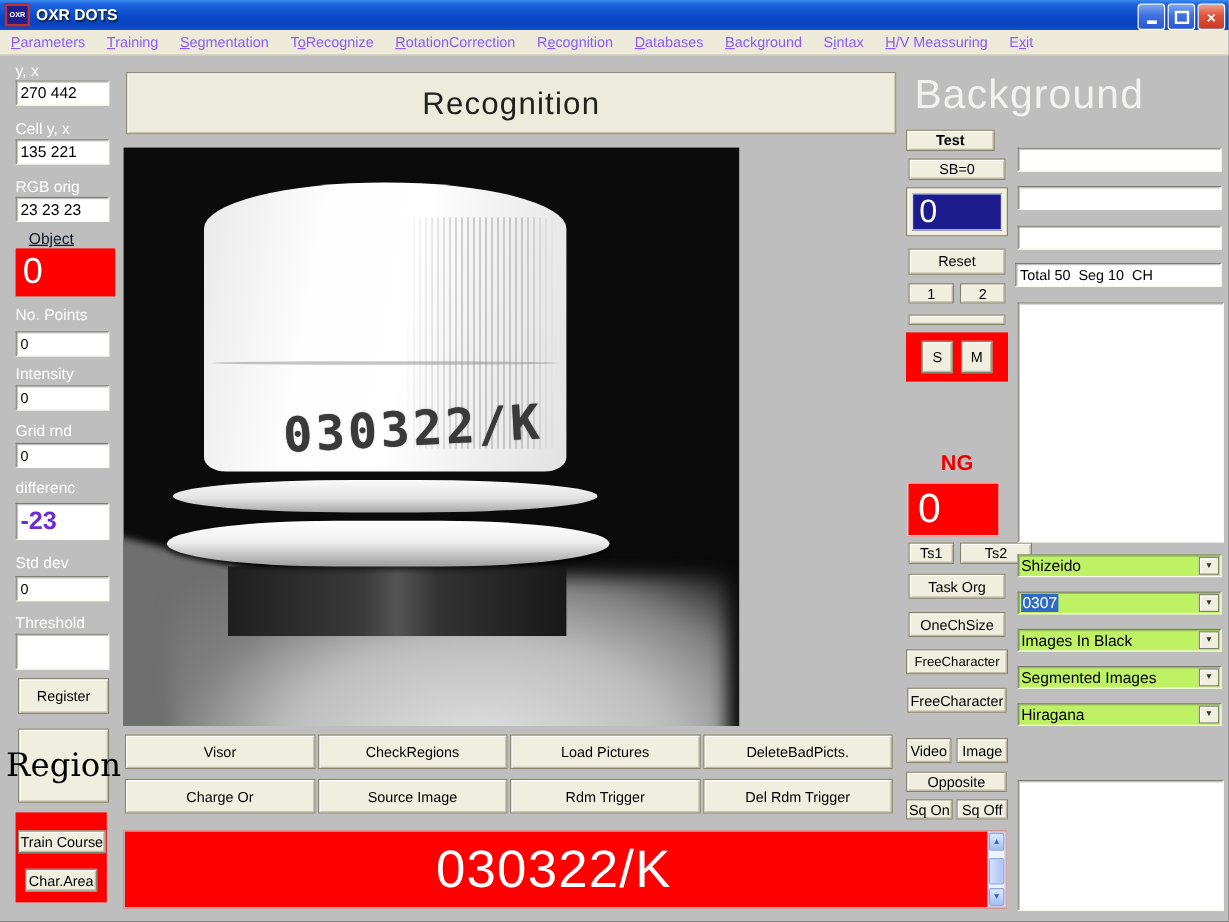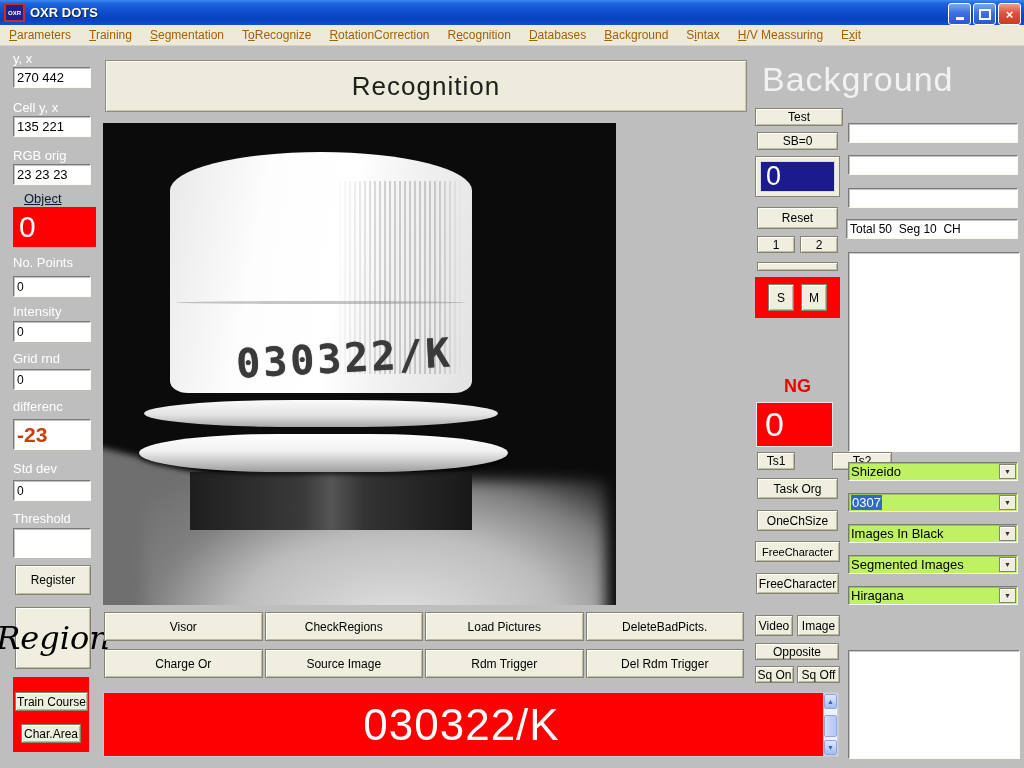--- a/index.html
+++ b/index.html
@@ -13,33 +13,33 @@
     color:#fff;font-size:6px;font-weight:bold;display:flex;align-items:center;justify-content:center;letter-spacing:0;}
   .title-text{color:#fff;font-weight:bold;font-size:13px;margin-left:5px;text-shadow:1px 1px 1px #123;}
   .winbtns{position:absolute;right:3px;top:3px;display:flex;gap:2px;}
   .wbtn{width:21px;height:20px;border-radius:3px;border:1px solid #fff;display:flex;align-items:center;justify-content:center;
     background:linear-gradient(180deg,#7DA7F2 0%,#3F6FE0 45%,#2A58CE 100%);color:#fff;font-size:11px;}
   .wbtn.close{background:linear-gradient(180deg,#F0A088 0%,#E0523A 45%,#C83C24 100%);font-weight:bold;font-size:13px;}
   .glyph-min{display:block;width:8px;height:3px;background:#fff;margin-top:9px;}
   .glyph-restore{display:block;width:8px;height:7px;border:2px solid #fff;position:relative;}
   
   .menubar{position:absolute;left:0;top:25px;width:1024px;height:20px;background:#EDEAD9;border-bottom:1px solid #D8D5C4;
-    display:flex;align-items:center;font-size:12px;color:#a16207;}
+    display:flex;align-items:center;font-size:12px;color:#8b5cf6;}
   .menu-item{padding:2px 9px;cursor:default;white-space:nowrap;}
   .menu-item u{text-decoration:underline;}
   
   .lab{position:absolute;color:#FFFFFF;font-size:13px;white-space:nowrap;}
   .sunken{position:absolute;background:#FFFFFF;border:1px solid;border-color:#7B7B73 #FBFBF2 #FBFBF2 #7B7B73;
     box-shadow:inset 1px 1px 0 rgba(80,80,80,.35);font-size:13px;color:#000;display:flex;align-items:center;padding:0 3px;box-sizing:border-box;}
   .btn{position:absolute;background:#F0EEDF;border:1px solid #85846F;box-shadow:inset 1px 1px 0 #FFFFFF,inset -1px -1px 0 #BDBAA6;
     display:flex;align-items:center;justify-content:center;font-size:12px;color:#000;cursor:default;box-sizing:border-box;white-space:nowrap;}
   .redpanel{position:absolute;background:#FF0000;}
   
   .bigval{font-size:30px;color:#fff;padding-left:6px;display:flex;align-items:center;}
-  #f-differenc-box{color:#c2410c;font-size:21px;font-weight:bold;}
+  #f-differenc-box{color:#6d28d9;font-size:21px;font-weight:bold;}
   
   .recog-hdr{position:absolute;left:105px;top:60px;width:640px;height:50px;background:#EDEBDC;
     border:1px solid #8E8D80;box-shadow:inset 1px 1px 0 #FBFAF2,inset -1px -1px 0 #C9C6B4;
     display:flex;align-items:center;justify-content:center;font-size:26px;color:#20201C;letter-spacing:1px;}
   
   .photo{position:absolute;left:103px;top:123px;width:513px;height:482px;background:#0B0B0B;overflow:hidden;}
   .cap{position:absolute;left:13%;top:6%;width:59%;height:50%;
     background:linear-gradient(100deg,#E9E9E9 0%,#FDFDFD 30%,#FFFFFF 55%,#F2F2F2 72%,#E2E2E2 100%);
     border-radius:50% 50% 6% 6% / 16% 16% 5% 5%;}
   .ribs{position:absolute;left:55%;top:12%;width:42%;height:80%;opacity:.55;
@@ -86,21 +86,21 @@
   .bg-title{position:absolute;left:762px;top:60px;font-size:34px;color:#F2F2F0;letter-spacing:1px;}
   .listbox{position:absolute;background:#fff;border:1px solid;border-color:#7B7B73 #FBFBF2 #FBFBF2 #7B7B73;
     box-shadow:inset 1px 1px 0 rgba(80,80,80,.3);}
   .dd-col{position:absolute;left:848px;top:462px;width:170px;}
   .dropdown{position:relative;height:19px;margin-bottom:12px;background:#bef264;border:1px solid;
     border-color:#7B7B73 #FBFBF2 #FBFBF2 #7B7B73;box-shadow:inset 1px 1px 0 rgba(80,80,80,.3);
     display:flex;align-items:center;font-size:13px;padding-left:2px;box-sizing:border-box;}
   .dd-btn{position:absolute;right:1px;top:1px;bottom:1px;width:17px;background:#F0EEDF;border:1px solid #85846F;
     box-shadow:inset 1px 1px 0 #fff;display:flex;align-items:center;justify-content:center;font-size:7px;color:#333;box-sizing:border-box;}
   .dd-val.hl{background:#316AC5;color:#fff;padding:0 1px;}
-  .region-btn{font-family:"DejaVu Serif",serif;font-style:italic;font-size:32px;}
+  .region-btn{font-family:"DejaVu Serif",serif;font-size:27px;}
 </style>
 </head>
 <body>
 
 <div id="screen">
 
   <div class="titlebar">
     <div class="app-icon">OXR</div>
     <div class="title-text">OXR DOTS</div>
     <div class="winbtns">
@@ -195,41 +195,41 @@
 
   <div class="banner">
     <div class="banner-text">030322/K</div>
     <div class="sbar" style="right:0;top:0;height:63px;">
       <div class="sb-btn" style="top:0;">▲</div>
       <div class="sb-thumb" style="top:21px;"></div>
       <div class="sb-btn" style="bottom:0;">▼</div>
     </div>
   </div>
 
-  <div class="btn ctl" style="left:755px;top:108px;width:88px;height:18px;">Test</div>
+  <div class="btn ctl" style="left:755px;top:108px;width:74px;height:18px;font-weight:bold;">Test</div>
   <div class="btn ctl" style="left:757px;top:132px;width:81px;height:18px;">SB=0</div>
 
   <div class="bluebox">
     <div class="inner">0</div>
   </div>
 
   <div class="btn ctl" style="left:757px;top:207px;width:81px;height:22px;">Reset</div>
   <div class="btn ctl" style="left:757px;top:236px;width:38px;height:17px;">1</div>
   <div class="btn ctl" style="left:800px;top:236px;width:38px;height:17px;">2</div>
   <div class="btn" style="left:757px;top:262px;width:81px;height:9px;"></div>
 
   <div class="redpanel" style="left:755px;top:277px;width:85px;height:41px;"></div>
   <div class="btn ctl" style="left:768px;top:284px;width:26px;height:27px;">S</div>
   <div class="btn ctl" style="left:801px;top:284px;width:26px;height:27px;">M</div>
 
   <div class="ng-label">NG</div>
   <div class="ngbox">0</div>
 
   <div class="btn ctl" style="left:757px;top:452px;width:38px;height:18px;">Ts1</div>
-  <div class="btn ctl" style="left:832px;top:452px;width:60px;height:18px;">Ts2</div>
+  <div class="btn ctl" style="left:800px;top:452px;width:60px;height:18px;">Ts2</div>
   <div class="btn ctl" style="left:757px;top:478px;width:81px;height:21px;">Task Org</div>
   <div class="btn ctl" style="left:757px;top:510px;width:81px;height:21px;">OneChSize</div>
   <div class="btn ctl" style="left:755px;top:541px;width:85px;height:21px;font-size:11px;">FreeCharacter</div>
   <div class="btn ctl" style="left:756px;top:573px;width:83px;height:21px;">FreeCharacter</div>
 
   <div class="btn ctl" style="left:755px;top:615px;width:38px;height:21px;">Video</div>
   <div class="btn ctl" style="left:797px;top:615px;width:43px;height:21px;">Image</div>
   <div class="btn ctl" style="left:755px;top:643px;width:84px;height:17px;">Opposite</div>
   <div class="btn ctl" style="left:755px;top:666px;width:39px;height:17px;">Sq On</div>
   <div class="btn ctl" style="left:797px;top:666px;width:43px;height:17px;">Sq Off</div>

